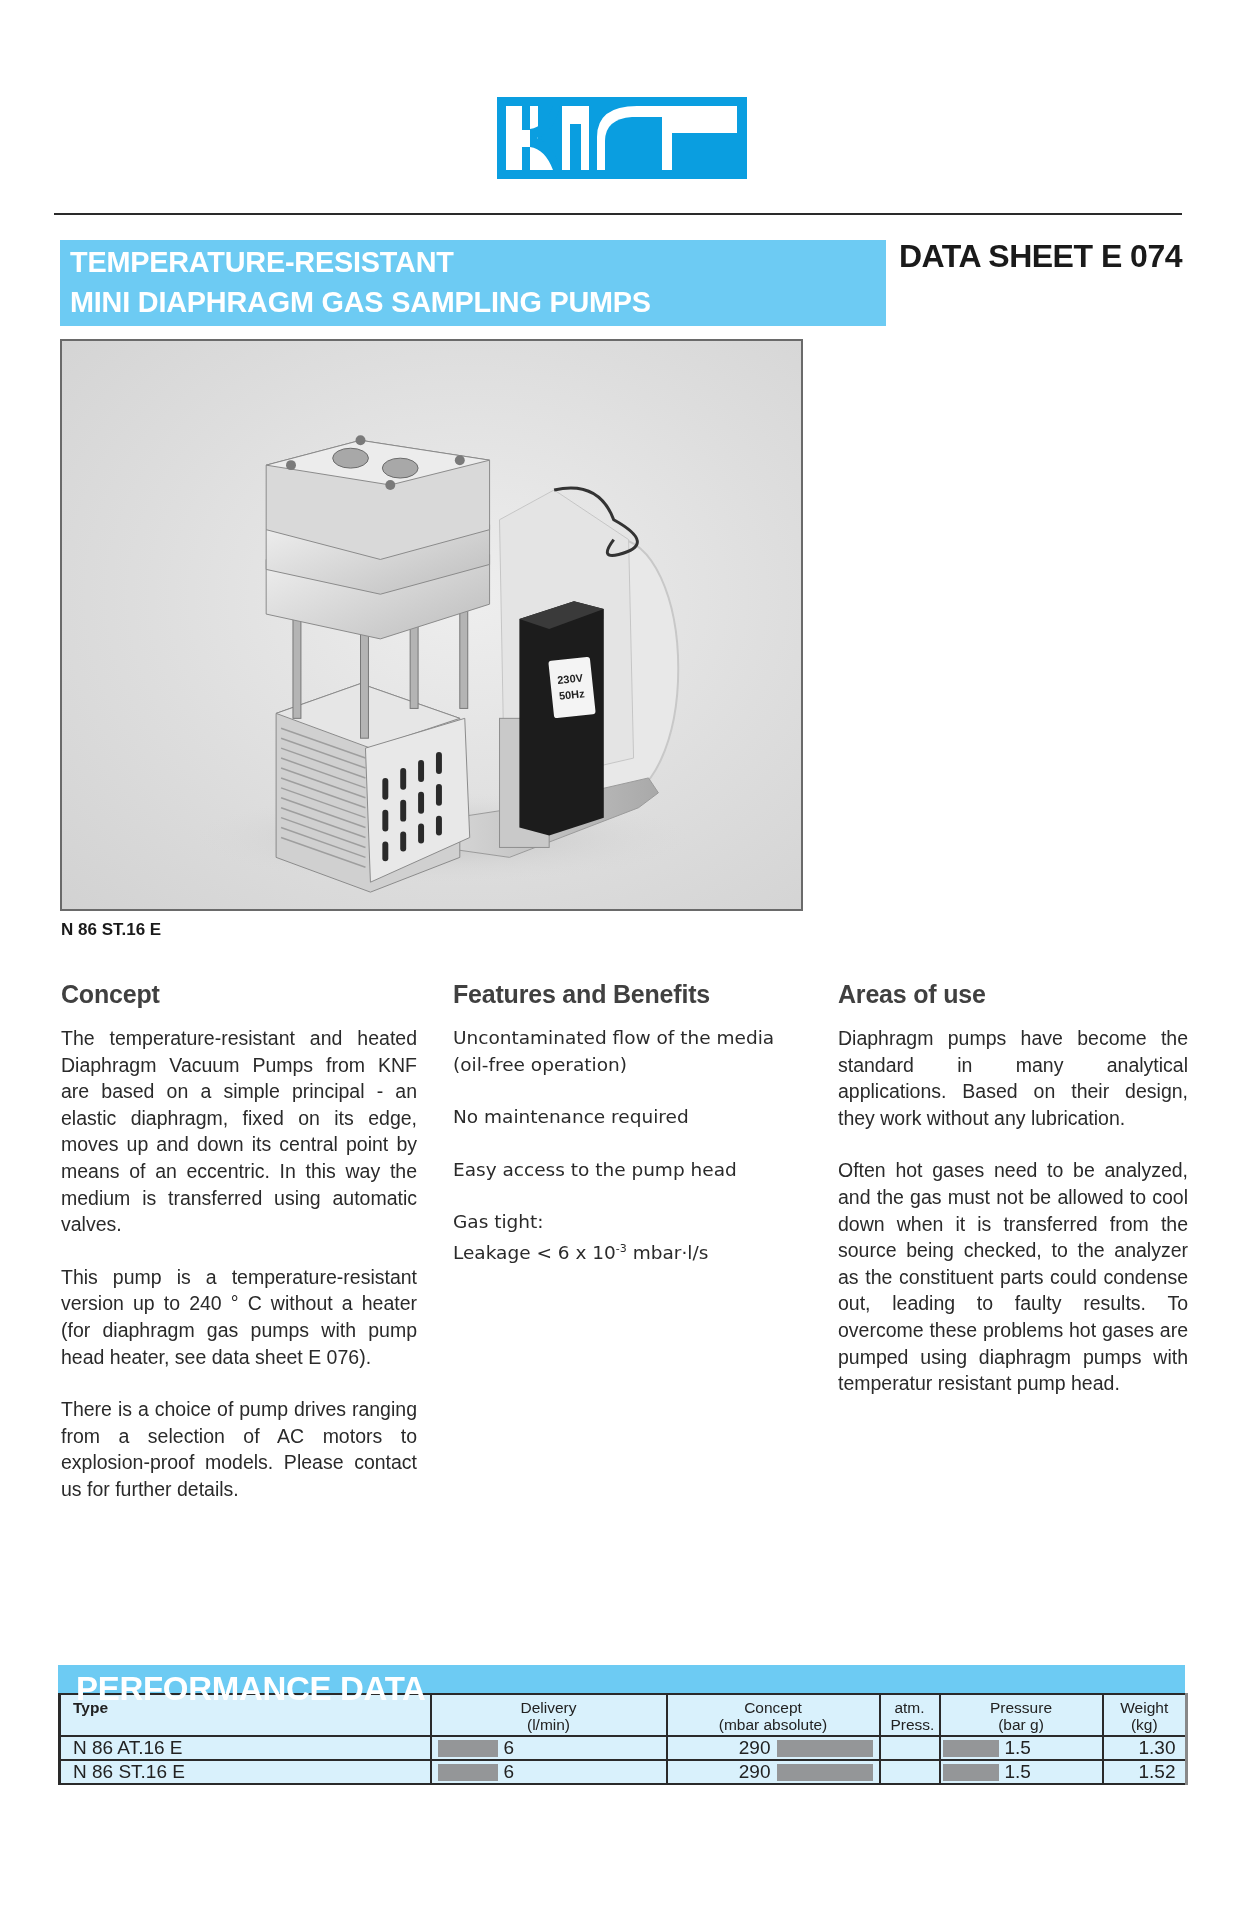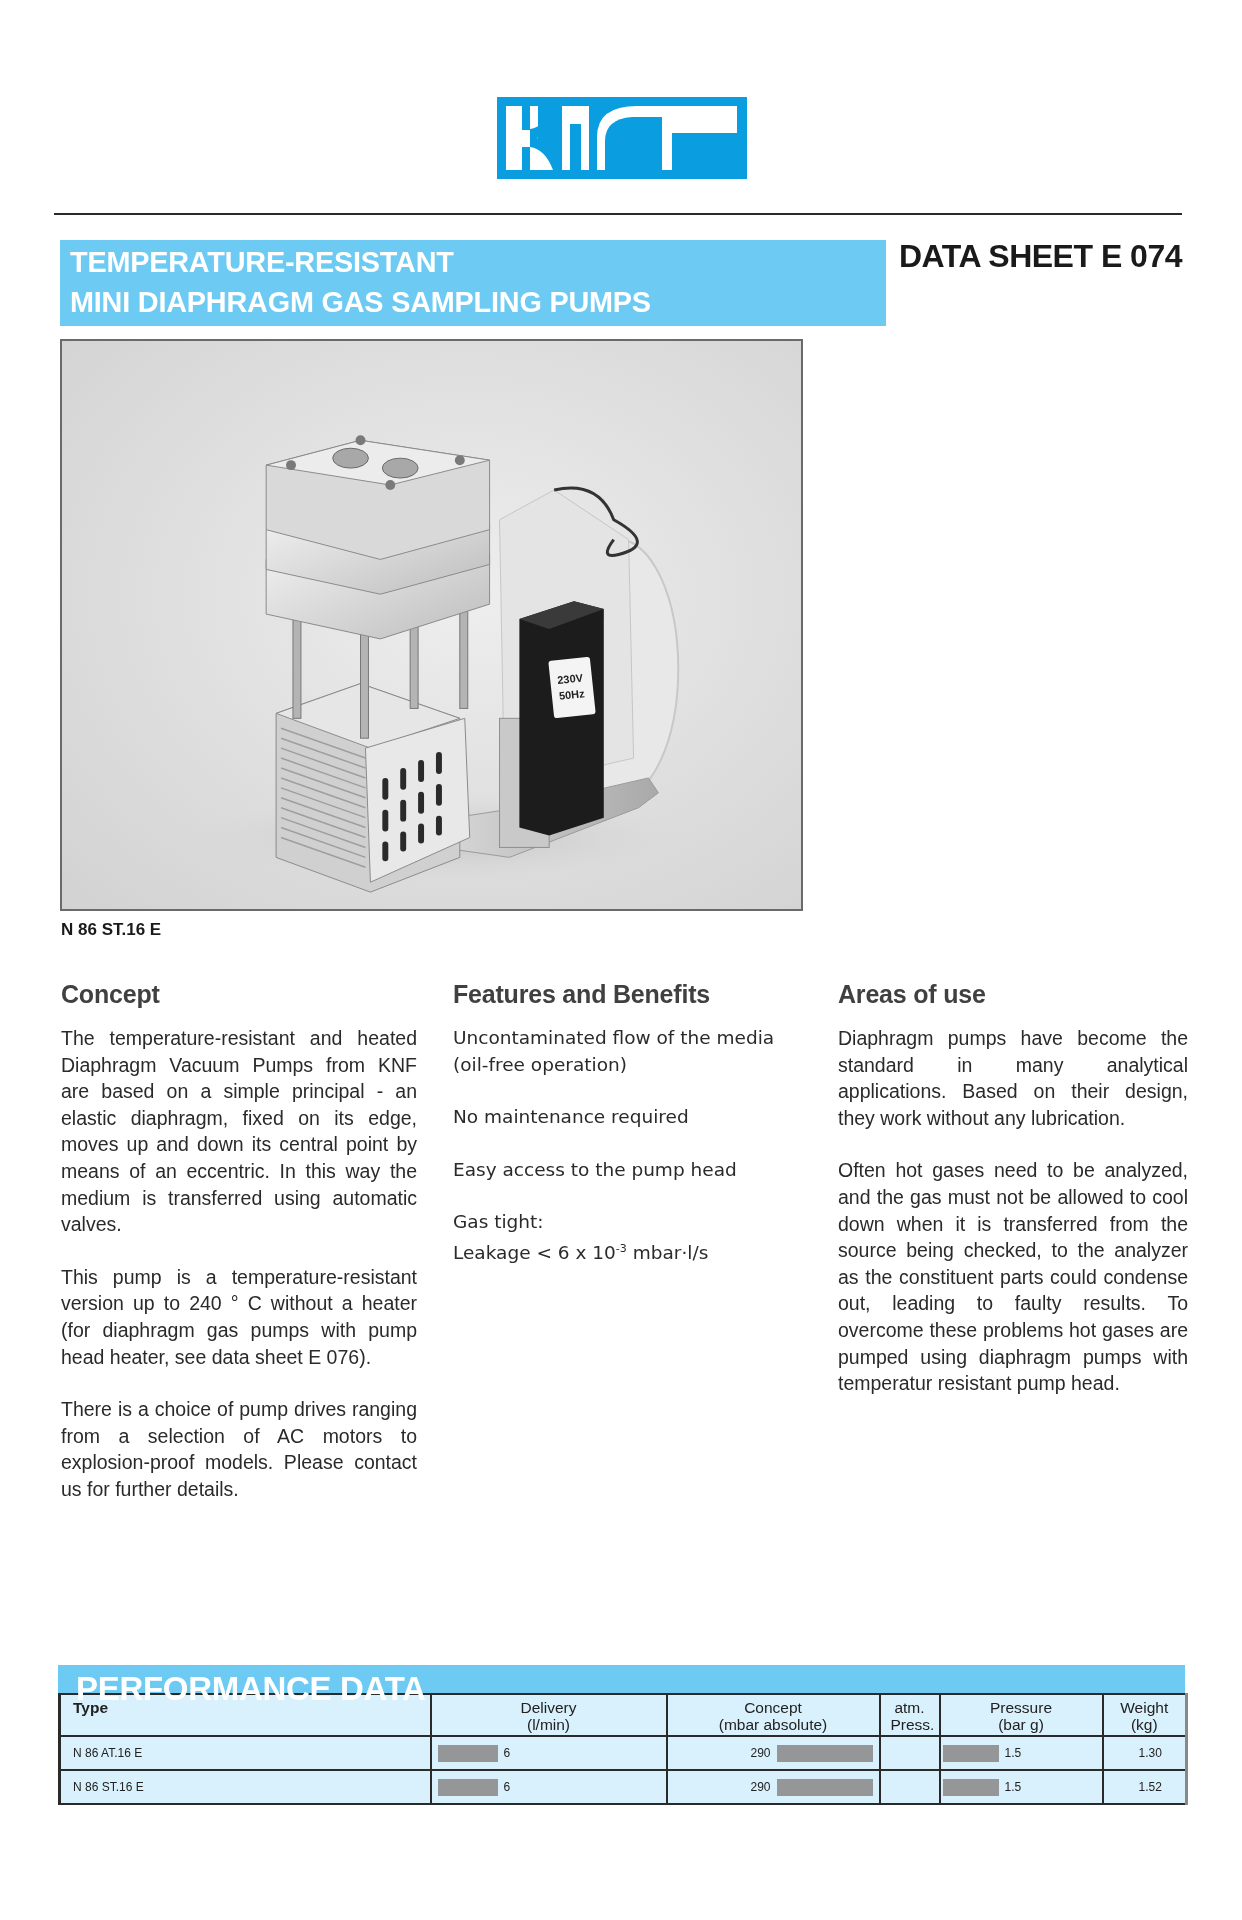--- a/index.html
+++ b/index.html
@@ -37,21 +37,21 @@
   sup { font-size: 11px; vertical-align: 7px; }
 
   
   .perf { position: absolute; left: 58px; top: 1665px; width: 1127px; }
   .perf-head { background: #6dcbf3; height: 28px; padding: 6px 0 0 18px; }
   .perf-head span { color: #ffffff; font-weight: bold; font-size: 33px; line-height: 36px; letter-spacing: -0.3px; }
   table { border-collapse: collapse; width: 100%; background: #d9f1fc; font-size: 15.5px; color: #222; table-layout: fixed; }
   td, th { border: 2px solid #2a2a2a; font-weight: normal; padding: 0 6px; }
   th { height: 42px; vertical-align: top; line-height: 17px; padding-top: 4px; text-align: center; }
   th.type { text-align: left; padding-left: 12px; font-weight: bold; }
-  td { height: 34px; font-size: 12px; }
+  td { height: 22px; font-size: 19px; }
   td.type { padding-left: 12px; }
   .bar { display: inline-block; background: #949698; height: 17px; vertical-align: middle; }
   .cell-flex { display: flex; align-items: center; gap: 6px; }
   .cell-right { justify-content: flex-end; }
   .num { text-align: right; padding-right: 24px; padding-left: 35px; }
   table { border-left: 3px solid #2a2a2a; border-right: 3px solid #888; }
 </style>
 </head>
 <body>
 

